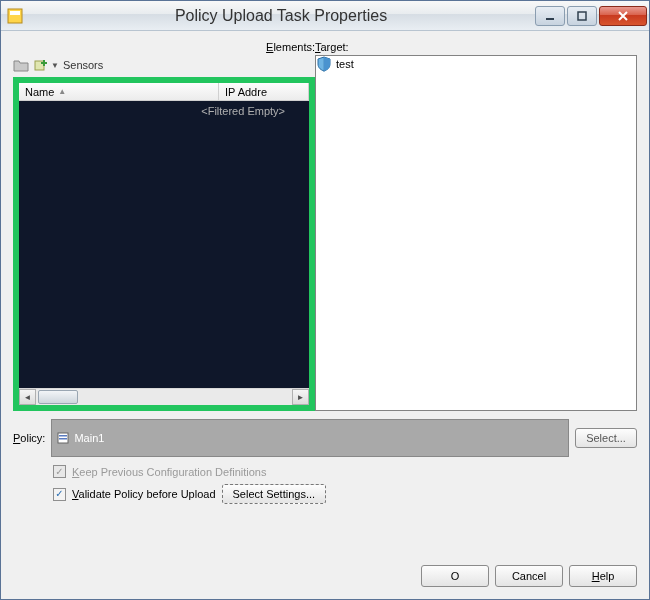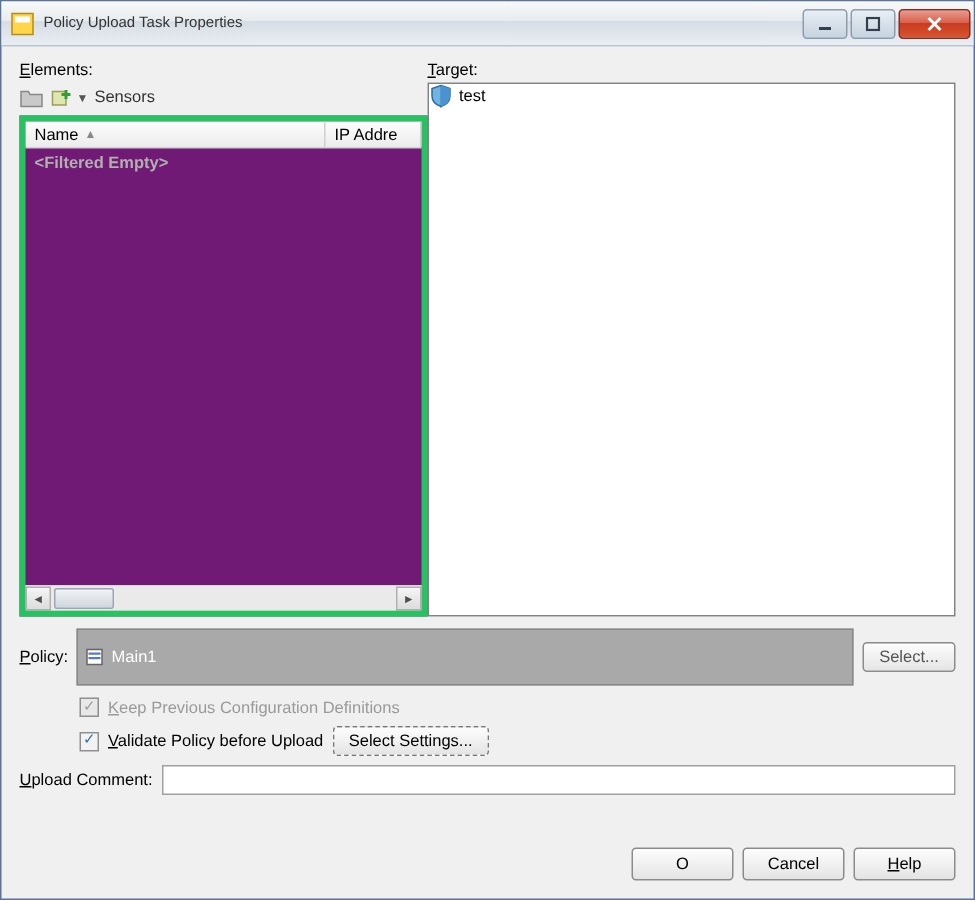--- a/index.html
+++ b/index.html
@@ -2,50 +2,50 @@
 <html><head>
 <meta charset="utf-8">
 <style>
 * { box-sizing: border-box; margin: 0; padding: 0; font-family: Tahoma, "Segoe UI", sans-serif; font-size: 11px; }
 body { background: #fff; overflow: hidden; }
 
 .window { width: 650px; height: 600px; background: #f0f0f0; border: 1px solid #5a7396; position: relative; }
 
 .titlebar { height: 30px; background: linear-gradient(to bottom, #f8f8f8 0%, #e8ecef 45%, #d6dde4 46%, #e9eef3 100%); border-bottom: 1px solid #b8c4d0; display: flex; align-items: center; padding: 0 2px 0 6px; }
 .titlebar-icon { width: 16px; height: 16px; margin-right: 6px; display:flex; align-items:center; justify-content:center; }
-.titlebar-title { flex: 1; color: #333; font-size: 10px; }
+.titlebar-title { flex: 1; color: #333; font-size: 16px; text-align: center; }
 .winbtns { display: flex; gap: 0; }
 .winbtn { width: 30px; height: 20px; border: 1px solid #8a9db0; border-radius: 3px; margin-left: 2px; display:flex; align-items:center; justify-content:center; cursor: default; }
 .winbtn.min, .winbtn.max { background: linear-gradient(to bottom, #e8eef4, #c7d3df); }
 .winbtn.close { width: 48px; background: linear-gradient(to bottom, #e99a90 0%, #d9614b 45%, #c83a20 46%, #d8552e 100%); border-color:#8a2a1a; }
 .winbtn svg { display:block; }
 
 .content { position: absolute; top: 40px; left: 12px; right: 12px; bottom: 12px; }
 
 .top-row { display: flex; height: 370px; }
-.elements-col { width: 272px; display: flex; flex-direction: column; }
+.elements-col { width: 302px; display: flex; flex-direction: column; text-align: right; }
 .mid-col { width: 80px; display:flex; flex-direction:column; justify-content:center; align-items:center; gap:4px; }
 .target-col { flex: 1; display: flex; flex-direction: column; }
 
 .panel-label { margin-bottom: 2px; }
 .panel-label u { text-decoration: underline; }
 
 .toolbar { height: 20px; display:flex; align-items:center; gap:4px; margin-bottom: 2px; }
 .tb-icon { width:16px; height:16px; display:flex; align-items:center; justify-content:center; }
 .dd-arrow { font-size:8px; color:#555; margin-left:-2px; }
 .tb-label { color:#333; }
 
-.listbox { flex:1; background:#701a75; border:4px solid #22c55e; position:relative; }
+.listbox { flex:1; background:#0f172a; border:6px solid #22c55e; position:relative; }
 .list-header { height:18px; display:flex; border-bottom:1px solid #d0d0d0; background:linear-gradient(to bottom,#fdfdfd,#ececec); }
 .list-header-cell { padding:2px 6px; border-right:1px solid #d0d0d0; display:flex; align-items:center; gap:4px; }
 .col-name { width:200px; }
 .col-ip { flex:1; }
 .sort-arrow { font-size:8px; color:#888; }
 .list-body { position:absolute; top:18px; left:0; right:0; bottom:18px; overflow:hidden; }
-.placeholder { color:#b0b0b0; padding:4px 6px;font-weight:bold; }
+.placeholder { color:#b0b0b0; padding:4px 24px; }
 .hscroll { position:absolute; left:0; right:0; bottom:0; height:17px; background:#f0f0f0; border-top:1px solid #d8d8d8; display:flex; align-items:stretch; }
 .sc-btn { width:17px; background:linear-gradient(to bottom,#f5f5f5,#dcdcdc); border:1px solid #b0b0b0; display:flex; align-items:center; justify-content:center; font-size:8px; color:#505050; }
 .sc-track { flex:1; background:#eaeaea; position:relative; }
 .sc-thumb { position:absolute; left:2px; top:1px; bottom:1px; width:40px; background:linear-gradient(to bottom,#f2f4f7,#cfd6dd); border:1px solid #9aa6b2; border-radius:2px; }
 .row-count { margin-top:2px; color:#000; }
 
 .target-list { flex:1; background:#fff; border:1px solid #838383; padding:0; }
 .target-item { display:flex; align-items:center; gap:4px; }
 .shield-icon { width:16px; height:16px; }
 
@@ -188,24 +188,20 @@
         <div class="chk disabled checked"></div>
         <span class="chk-label disabled"><u>K</u>eep Previous Configuration Definitions</span>
       </div>
 
       <div class="check-row">
         <div class="chk checked"></div>
         <span class="chk-label"><u>V</u>alidate Policy before Upload</span>
         <div class="dashed-btn">Select Settings...</div>
       </div>
 
-      <div class="comment-row">
-        <span><u>U</u>pload Comment:</span>
-        <input class="comment-input" value="" style="">
-      </div>
     </div>
 
     <div class="footer">
       <div class="btn">O</div>
       <div class="btn">Cancel</div>
       <div class="btn"><u>H</u>elp</div>
     </div>
 
   </div>
 </div>

